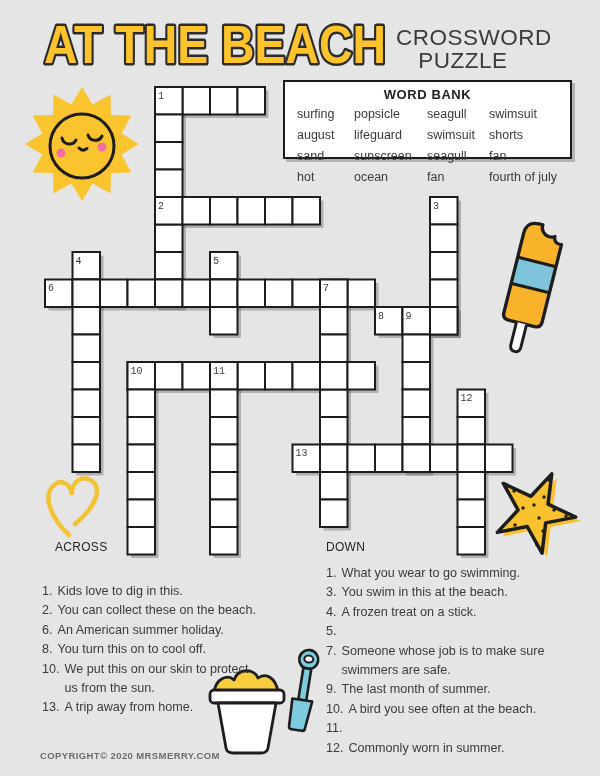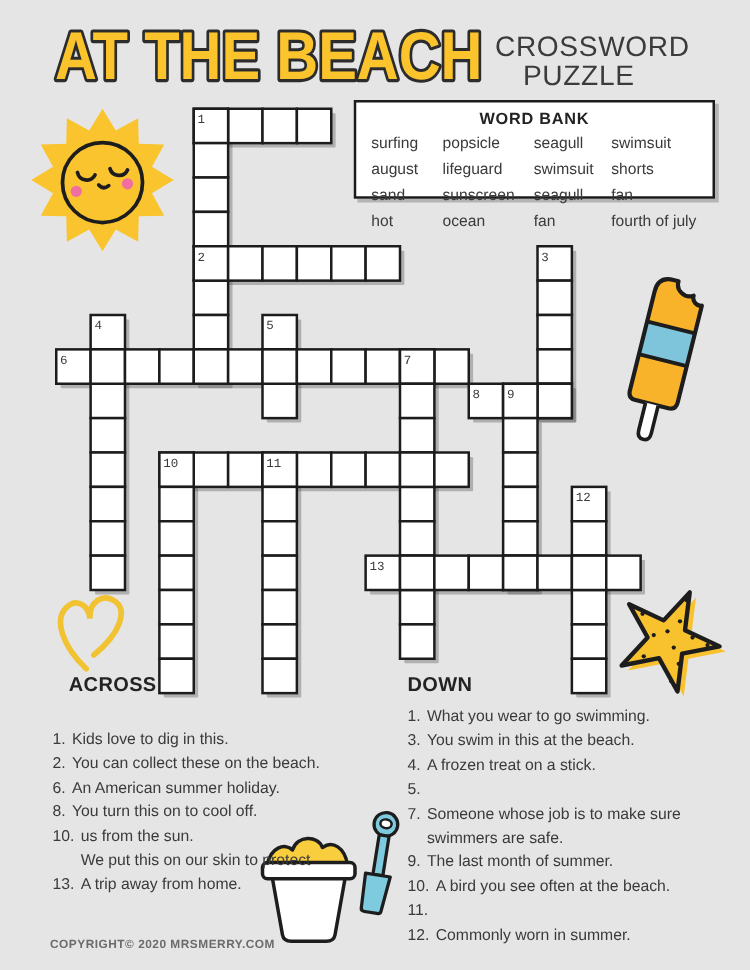--- a/index.html
+++ b/index.html
@@ -23,21 +23,21 @@
   
   .grid-svg{position:absolute;left:0;top:0;width:600px;height:776px;z-index:1;}
   
   .illus{position:absolute;z-index:2;}
   .sun-svg{left:16px;top:84px;width:136px;height:122px;}
   .popsicle-svg{left:480px;top:220px;width:115px;height:140px;}
   .starfish-svg{left:487px;top:462px;width:95px;height:100px;}
   .heart-svg{left:42px;top:472px;width:60px;height:70px;}
   .bucket-svg{left:202px;top:642px;width:125px;height:125px;}
   
-  .clue-head{position:absolute;font-size:16px;font-weight:bold;color:#232323;
+  .clue-head{position:absolute;font-size:12px;font-weight:normal;color:#232323;
              letter-spacing:0.3px;z-index:3;}
   .across-head{left:55px;top:540px;}
   .down-head{left:326px;top:540px;}
   .clue-list{position:absolute;list-style:none;margin:0;padding:0;font-size:12.6px;
              color:#3a3a3a;line-height:19.4px;z-index:3;}
   .across-list{left:42px;top:582px;width:262px;}
   .down-list{left:326px;top:564px;width:264px;}
   .clue-list li{display:flex;}
   .clue-list .cnum{margin-right:5px;white-space:nowrap;}
   .clue-list .ctxt div{white-space:nowrap;}
@@ -296,22 +296,22 @@
       </li>
       <li>
         <span class="cnum">8.</span>
         <span class="ctxt">
           <div>You turn this on to cool off.</div>
         </span>
       </li>
       <li>
         <span class="cnum">10.</span>
         <span class="ctxt">
+          <div>We put this on our skin to protect</div>
           <div>us from the sun.</div>
-          <div>We put this on our skin to protect</div>
         </span>
       </li>
       <li>
         <span class="cnum">13.</span>
         <span class="ctxt">
           <div>A trip away from home.</div>
         </span>
       </li>
     </ul>
 

